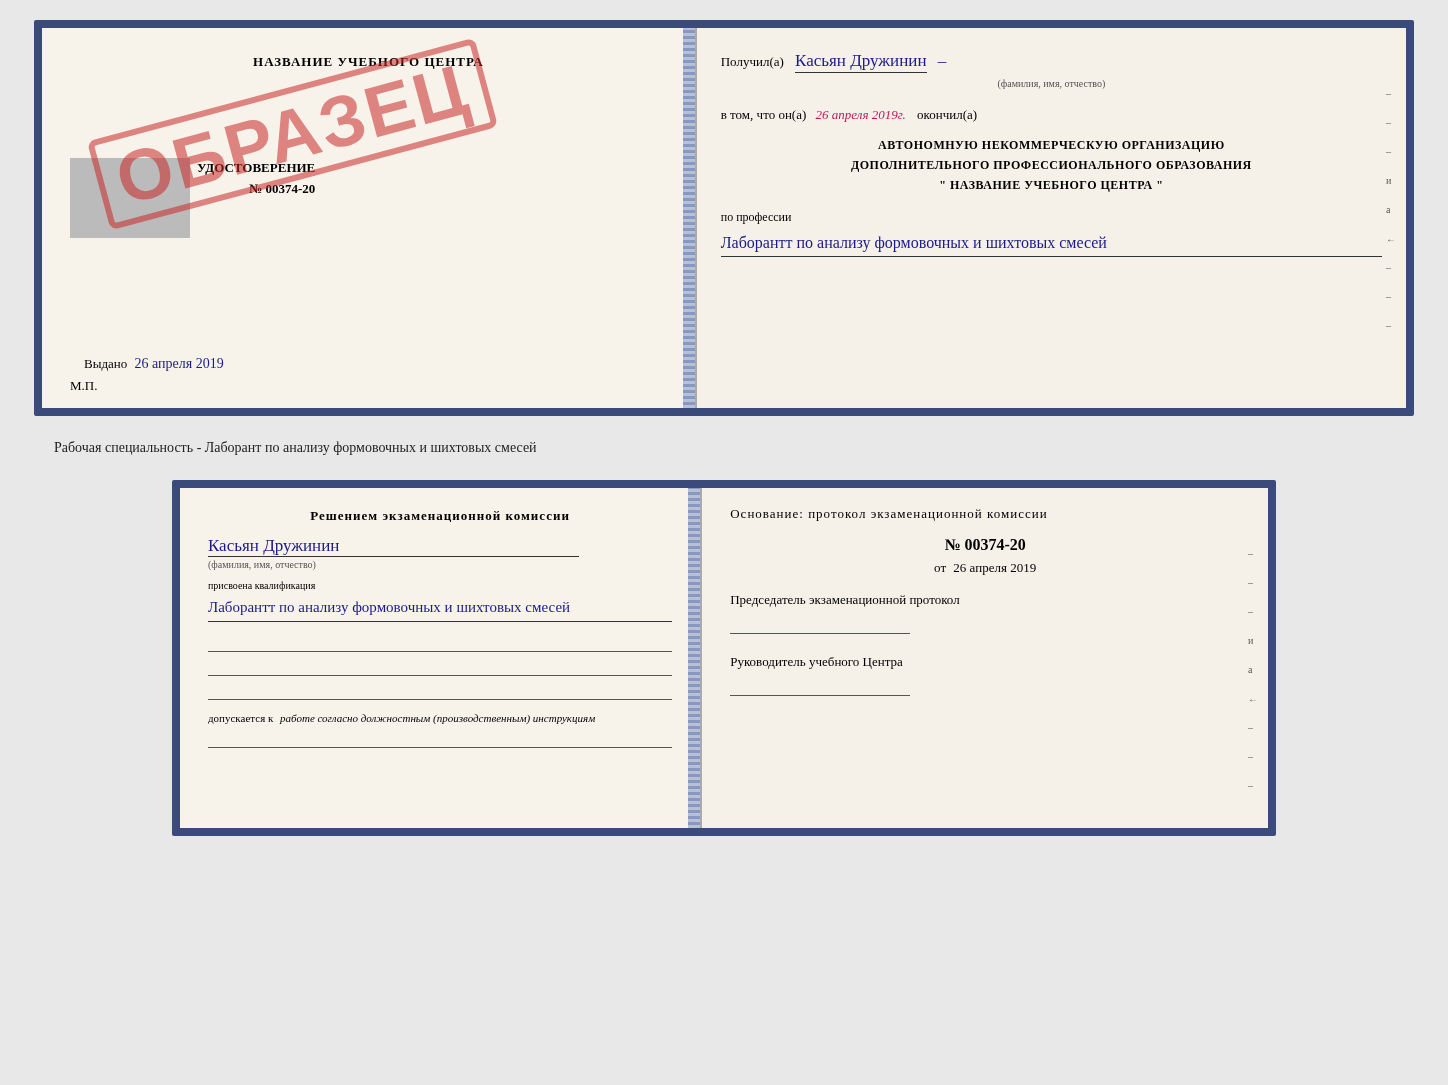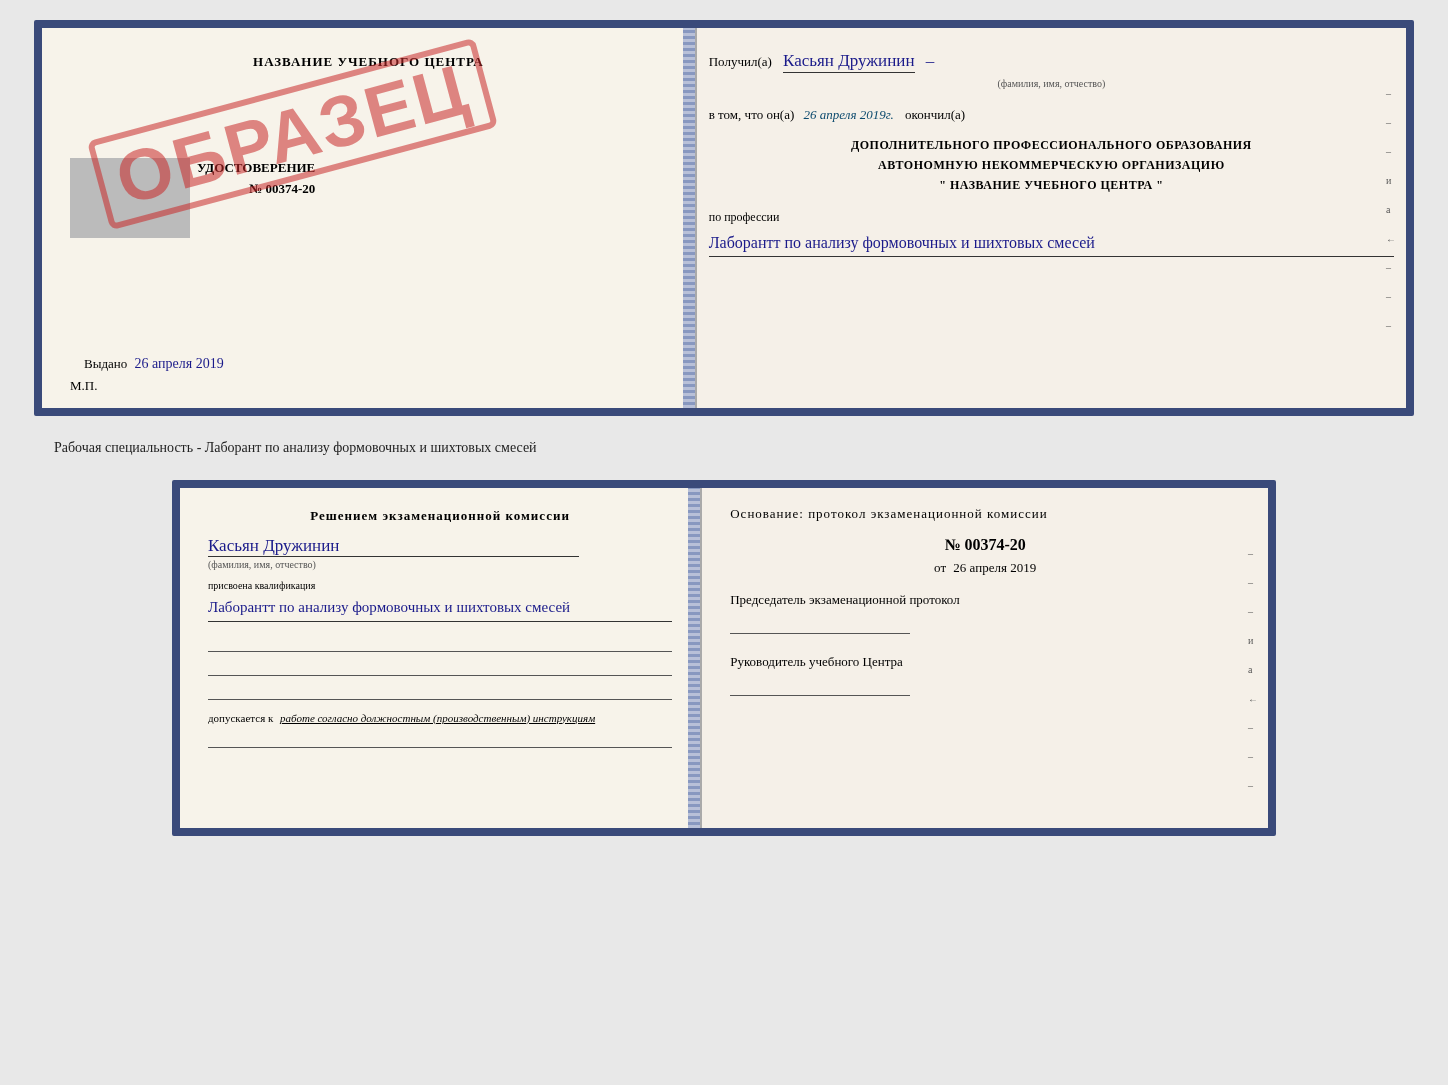--- a/index.html
+++ b/index.html
@@ -28,21 +28,21 @@
     .doc-left {
       width: 48%;
       border-right: 2px solid #aaa;
       padding: 20px 24px;
       position: relative;
       background: #f7f3ea;
     }
 
     .doc-right {
       width: 52%;
-      padding: 18px 12px;
+      padding: 18px 24px;
       position: relative;
     }
 
     
     .doc-left::after {
       content: '';
       position: absolute;
       right: 0;
       top: 0;
       bottom: 0;
@@ -133,21 +133,21 @@
       line-height: 1.8;
     }
 
     .vtom-line {
       font-size: 13px;
       margin: 10px 0;
     }
     .vtom-line .handwritten {
       font-family: 'Segoe Script', cursive, 'Comic Sans MS';
       font-size: 13px;
-      color: #0c4a6e;
+      color: #be185d;
       font-style: italic;
       margin-top: 8px;
     }
 
     .org-block {
       font-size: 12px;
       font-weight: bold;
       text-align: center;
       line-height: 1.7;
       letter-spacing: 0.5px;
@@ -247,21 +247,20 @@
       border-bottom: 1px solid #555;
       height: 16px;
     }
 
     .dopuskaetsya-text {
       font-size: 11px;
       margin-top: 12px;
     }
     .dopuskaetsya-text .italic-underline {
       font-style: italic;
-      text-decoration: underline;
     }
 
     
     .osnovanie-title {
       font-size: 13px;
       font-weight: normal;
       letter-spacing: 1px;
       margin-bottom: 14px;
     }
     .protocol-number {
@@ -323,22 +322,22 @@
     <div style="font-size:10px;color:#555;text-align:center;margin-top:-2px;">(фамилия, имя, отчество)</div>
   </div>
 
     <div class="vtom-line">
       <span>в том, что он(а)</span>
       <span class="handwritten" style="margin-left:6px;font-size:13px;">26 апреля 2019г.</span>
       <span style="margin-left:8px;">окончил(а)</span>
     </div>
 
     <div class="org-block">
+      <div>АВТОНОМНУЮ НЕКОММЕРЧЕСКУЮ ОРГАНИЗАЦИЮ</div>
       <div>ДОПОЛНИТЕЛЬНОГО ПРОФЕССИОНАЛЬНОГО ОБРАЗОВАНИЯ</div>
-      <div>АВТОНОМНУЮ НЕКОММЕРЧЕСКУЮ ОРГАНИЗАЦИЮ</div>
       <div>"    НАЗВАНИЕ УЧЕБНОГО ЦЕНТРА    "</div>
     </div>
 
     <div class="profession-label">
       <span>по профессии</span>
       <span class="profession-handwritten">Лаборантт по анализу формовочных и шихтовых смесей</span>
     </div>
 
     <div class="right-lines">
       <span>–</span>

